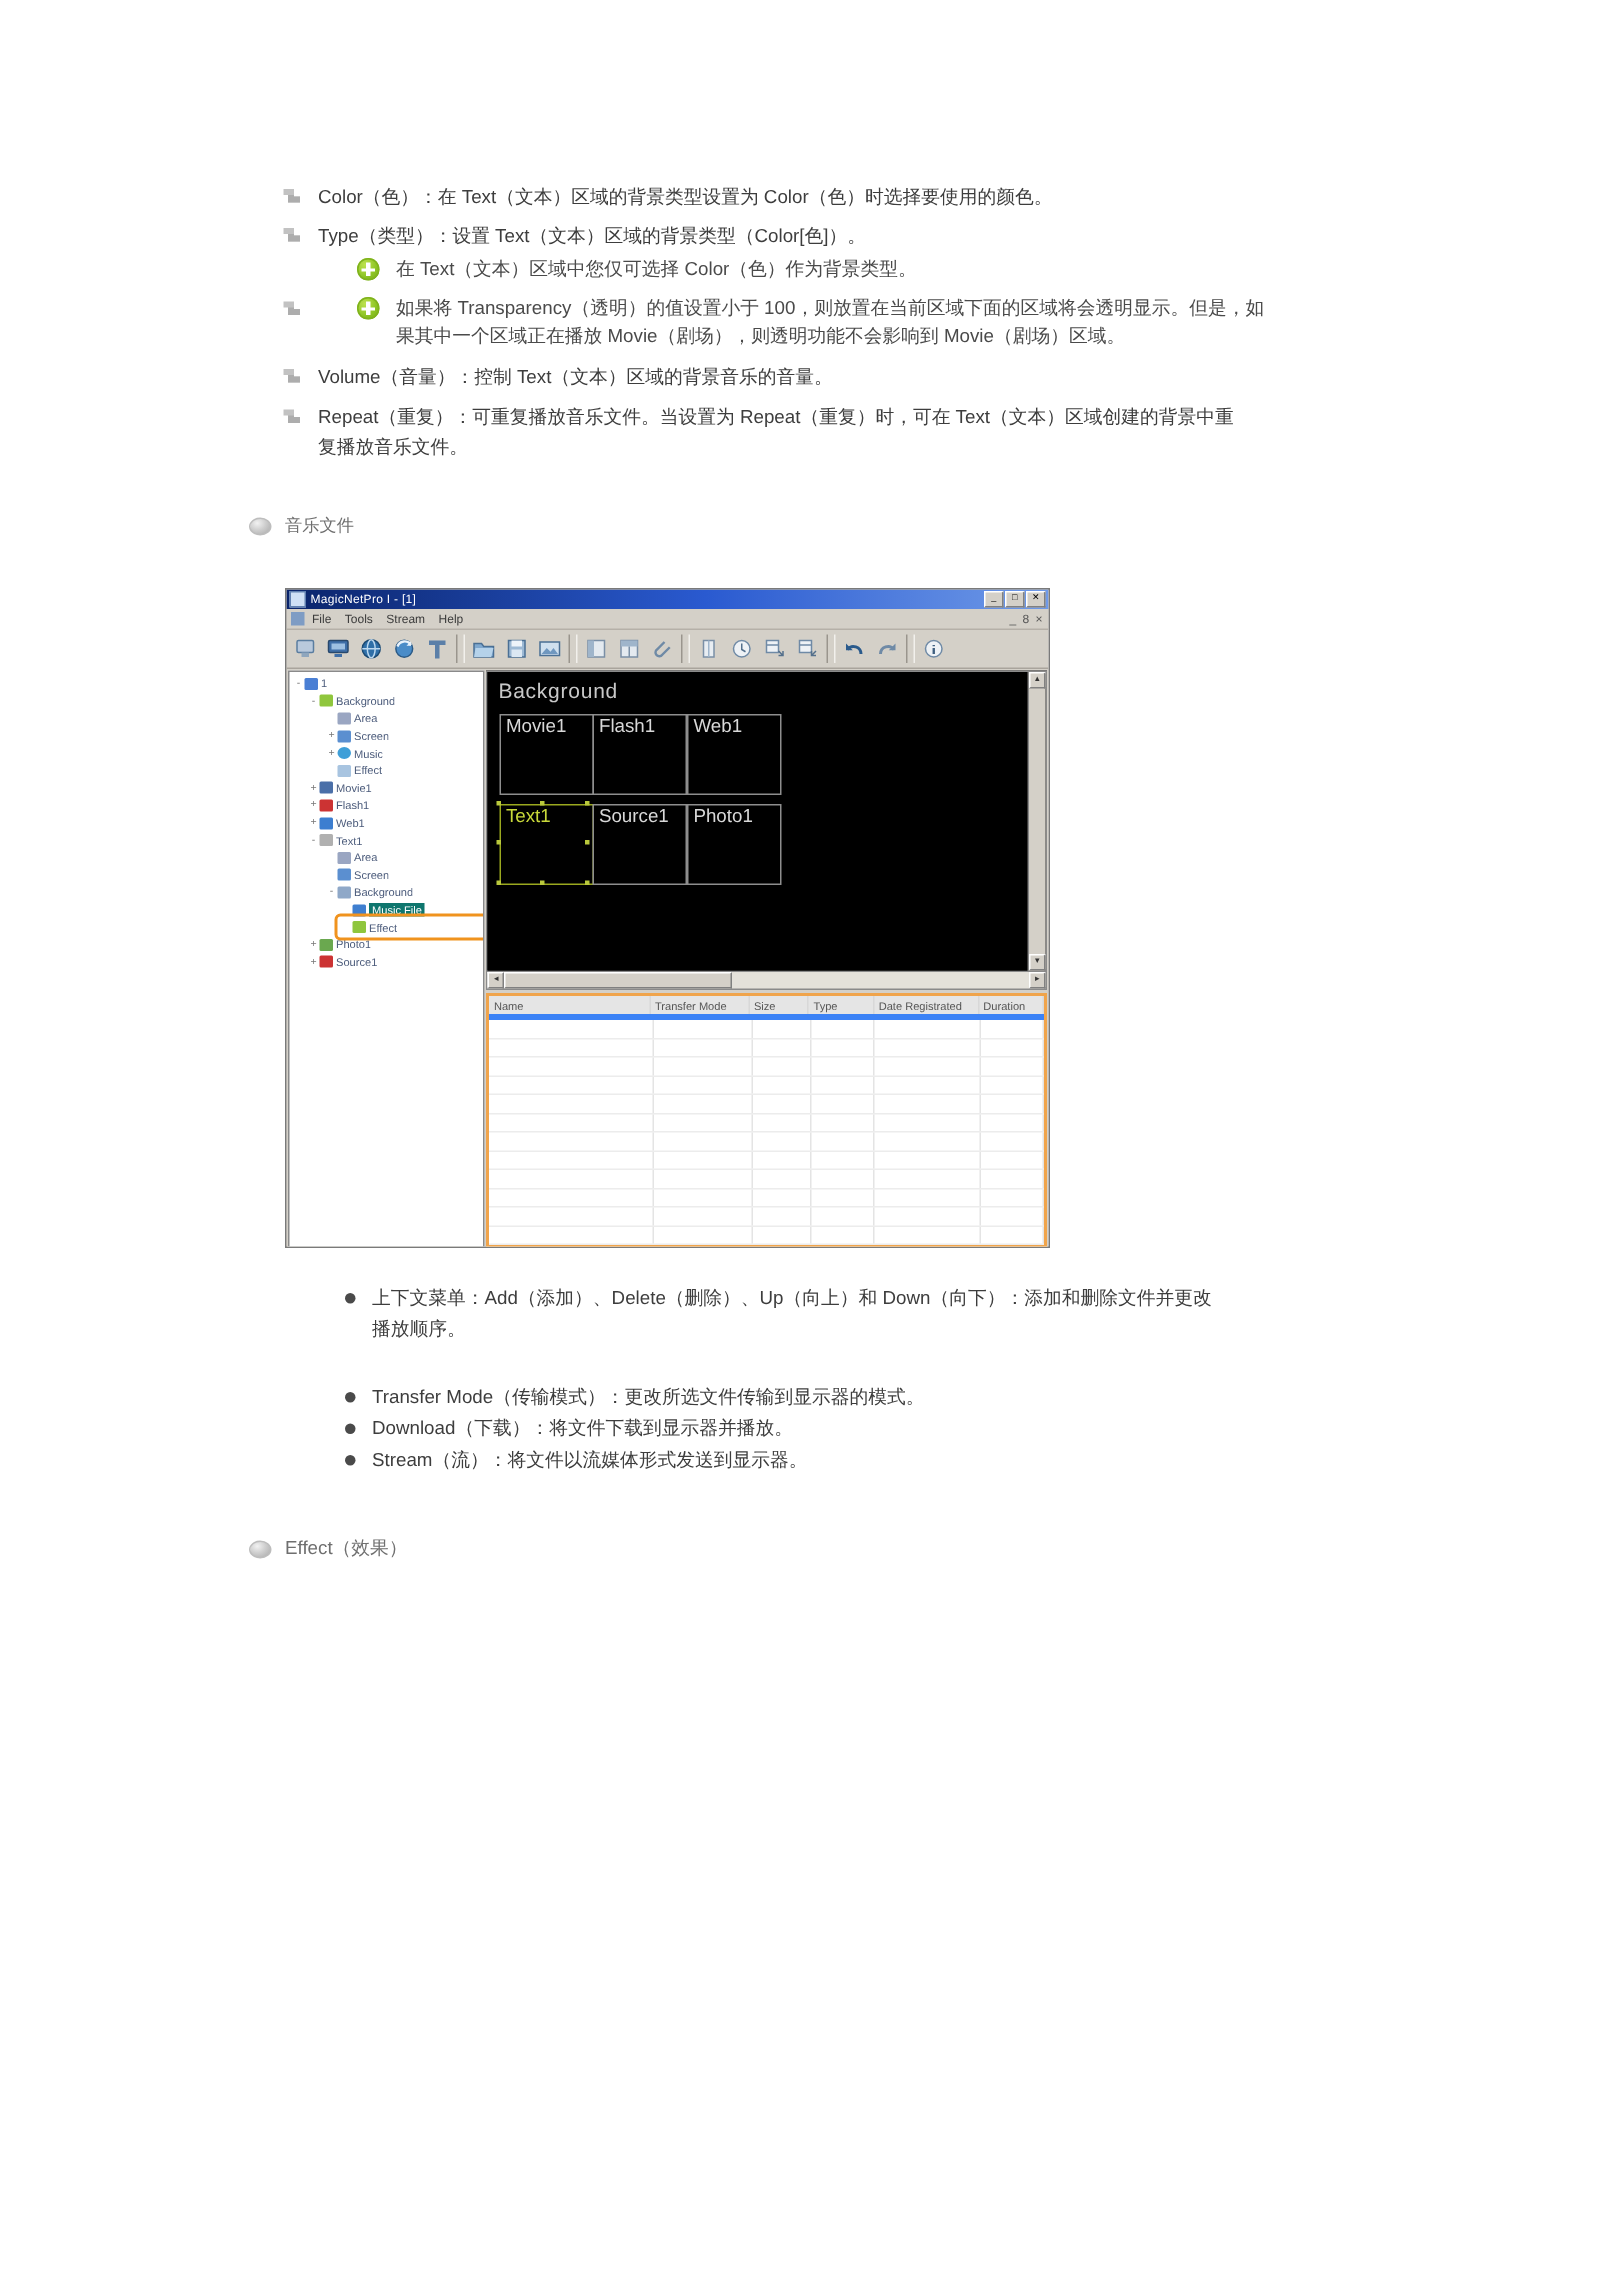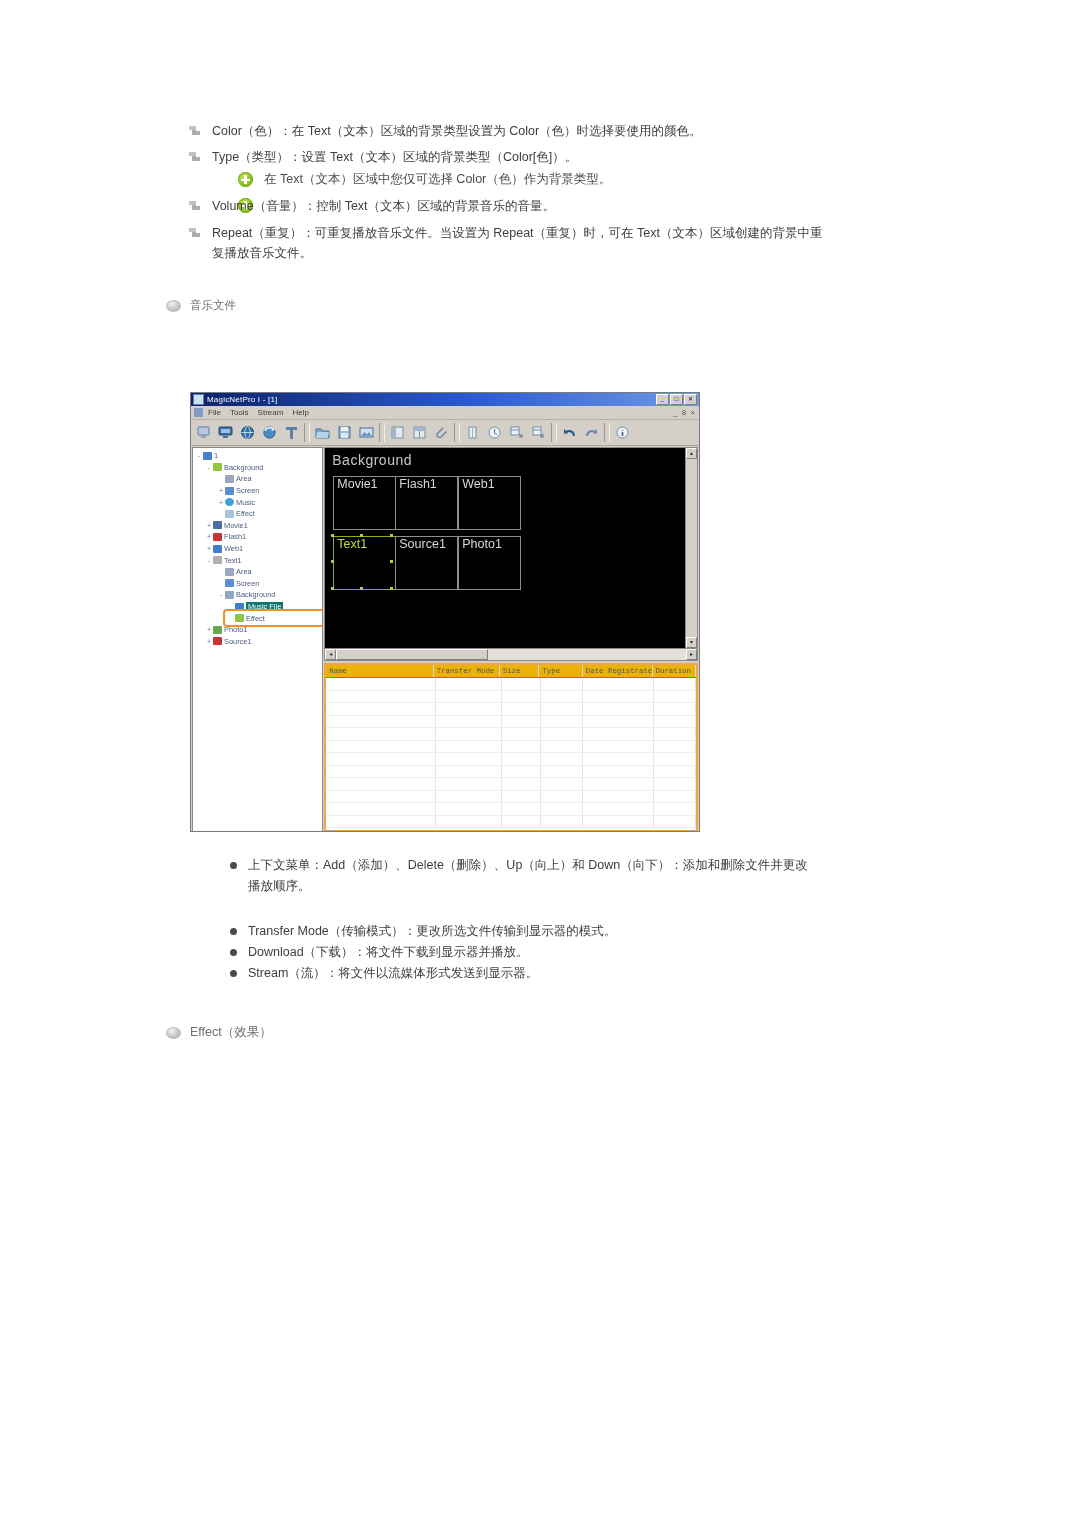--- a/index.html
+++ b/index.html
@@ -92,21 +92,21 @@
   .region.sel{border:1px solid #9aa81f;color:#c8d83a;}
   .handle{position:absolute;width:3px;height:3px;background:#b9c83c;}
 
   .vscroll{width:11px;background:#d4d0c8;border-left:1px solid #8a8a8a;display:flex;flex-direction:column;justify-content:space-between;}
   .vscroll .arw,.hscroll .arw{width:9px;height:9px;background:#d4d0c8;border:1px solid #808080;
     border-top-color:#fff;border-left-color:#fff;font-size:6px;line-height:8px;text-align:center;color:#333;}
   .hscroll{height:11px;background:#e4e1da;border:1px solid #8a8a8a;border-top:none;display:flex;align-items:center;}
   .hthumb{height:9px;background:#d4d0c8;border:1px solid #808080;border-top-color:#fff;border-left-color:#fff;}
 
   .tablewrap{flex:1 1 auto;margin-top:2px;border:2px solid #f0a44b;background:#fff;display:flex;flex-direction:column;min-height:0;}
-  .thead{display:flex;height:12px;background:#eab308;border-bottom:1px solid #3b82f6;font-size:7.4px;color:#555;font-family:Liberation Mono, monospace;}
+  .thead{display:flex;height:12px;background:#e5e5e5;border-bottom:4px solid #3b82f6;font-size:7.4px;color:#555;}
   .th{padding:1.5px 0 0 3px;border-right:1px solid #d8d8d8;white-space:nowrap;overflow:hidden;}
   .tbody{flex:1 1 auto;position:relative;overflow:hidden;}
   .trow{display:flex;height:11.5px;border-bottom:1px solid #ececec;}
   .td{border-right:1px solid #e4e4e4;}
 </style>
 </head>
 <body>
 
 <div class="page">
 
@@ -138,20 +138,21 @@
 
     <div class="lvl1" style="margin-top:7px;">
       <span class="flag-bullet">
         <svg width="13" height="11" viewBox="0 0 13 11">
             <path d="M1 1 L8 1 L8 6 L12 6 L12 10 L4 10 L4 5 L1 5 Z" fill="#c2c2c2"></path>
             <path d="M4 5 L8 5 L8 6 L12 6 L12 10 L4 10 Z" fill="#adadad"></path>
           </svg>
       </span>
       <div class="note" style="width:582px;">
         <span class="plus"></span>
+        <span>如果将 Transparency（透明）的值设置小于 100，则放置在当前区域下面的区域将会透明显示。但是，如果其中一个区域正在播放 Movie（剧场），则透明功能不会影响到 Movie（剧场）区域。</span>
       </div>
     </div>
 
 
 
     <div class="lvl1" style="margin-top:7px;">
       <span class="flag-bullet">
         <svg width="13" height="11" viewBox="0 0 13 11">
             <path d="M1 1 L8 1 L8 6 L12 6 L12 10 L4 10 L4 5 L1 5 Z" fill="#c2c2c2"></path>
             <path d="M4 5 L8 5 L8 6 L12 6 L12 10 L4 10 Z" fill="#adadad"></path>

